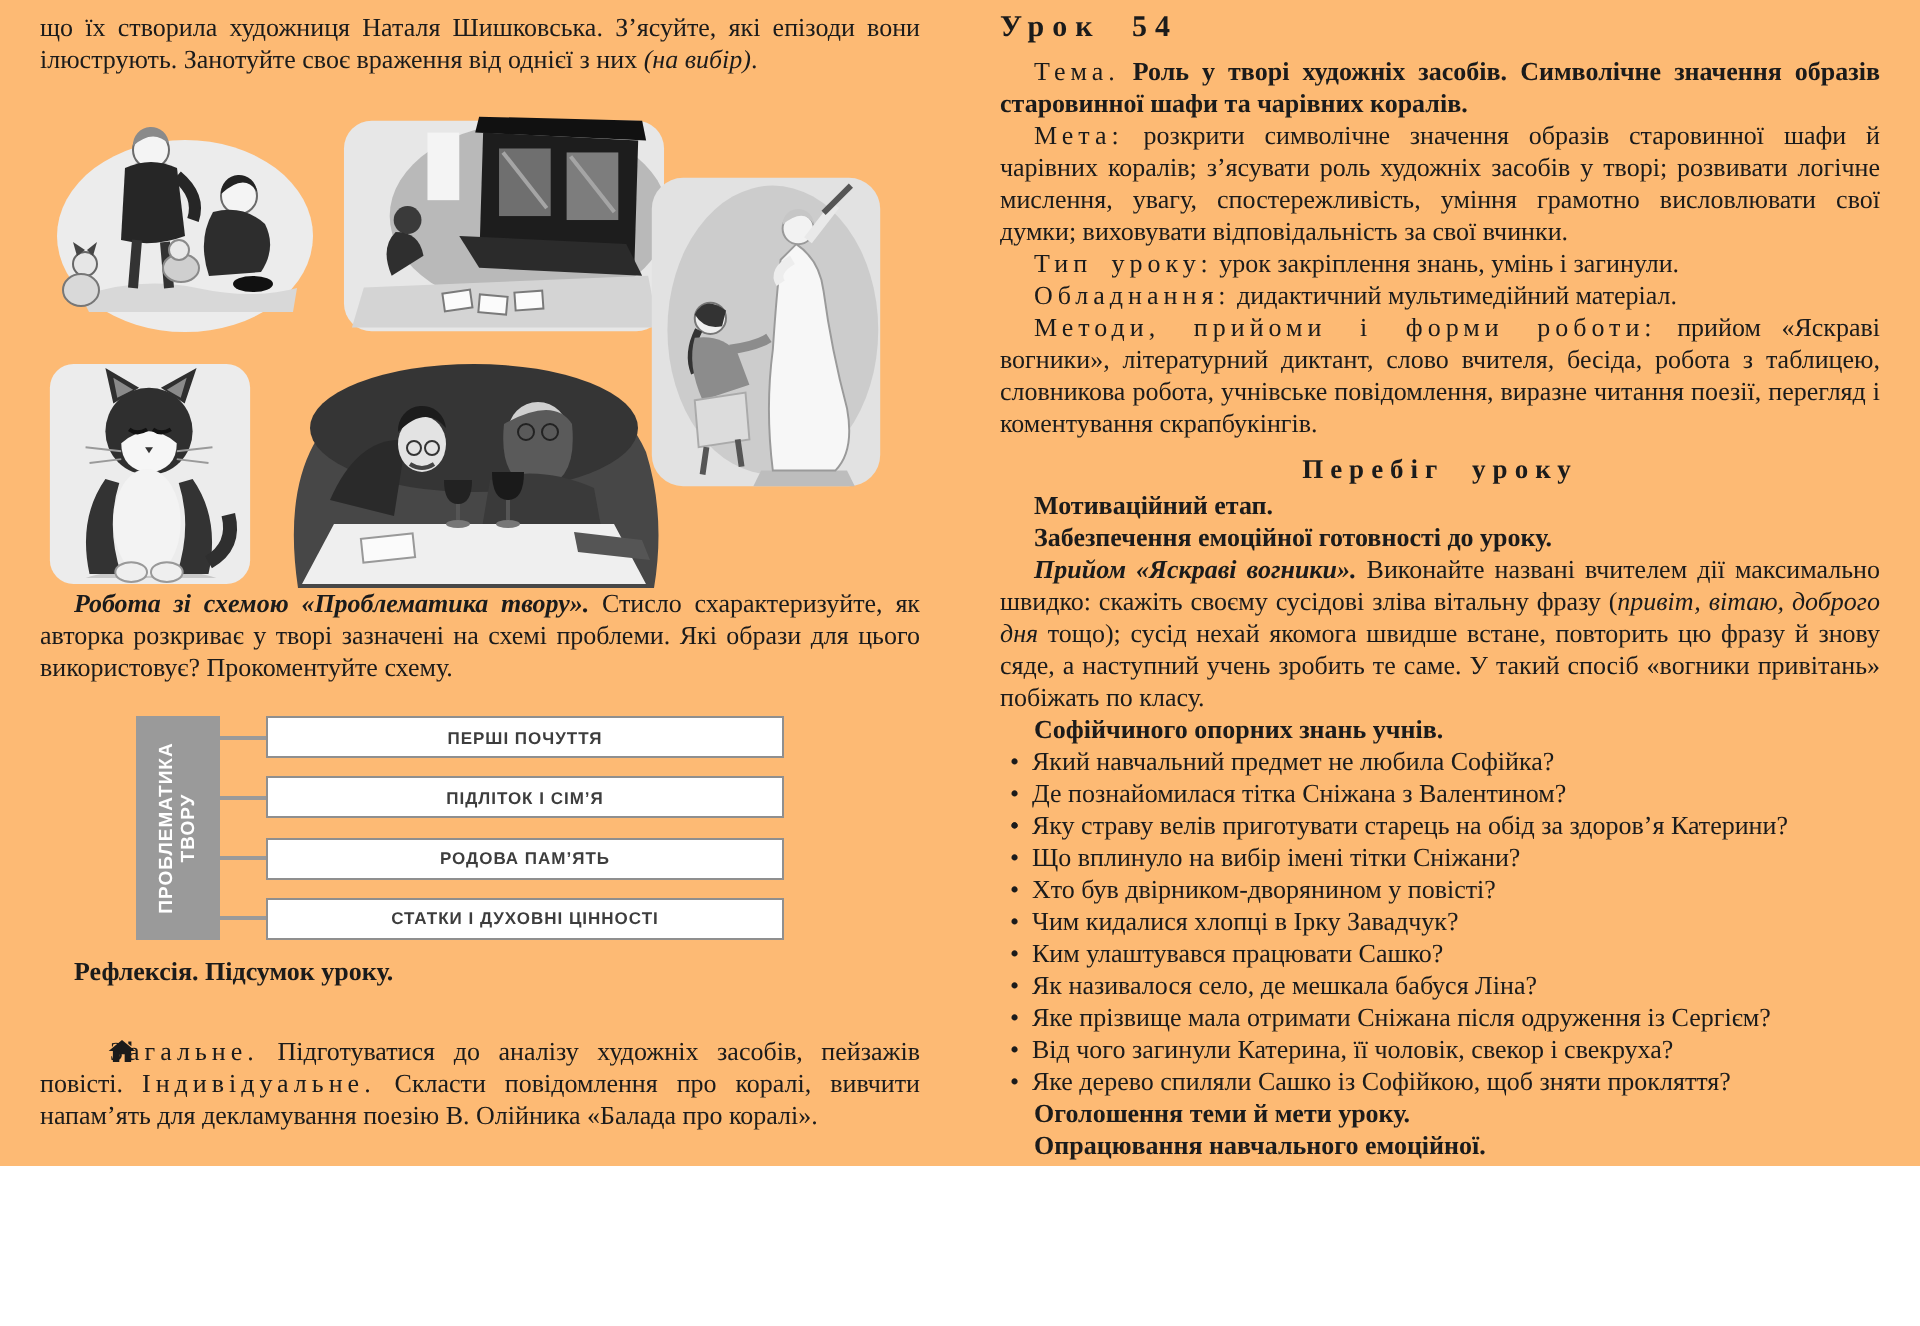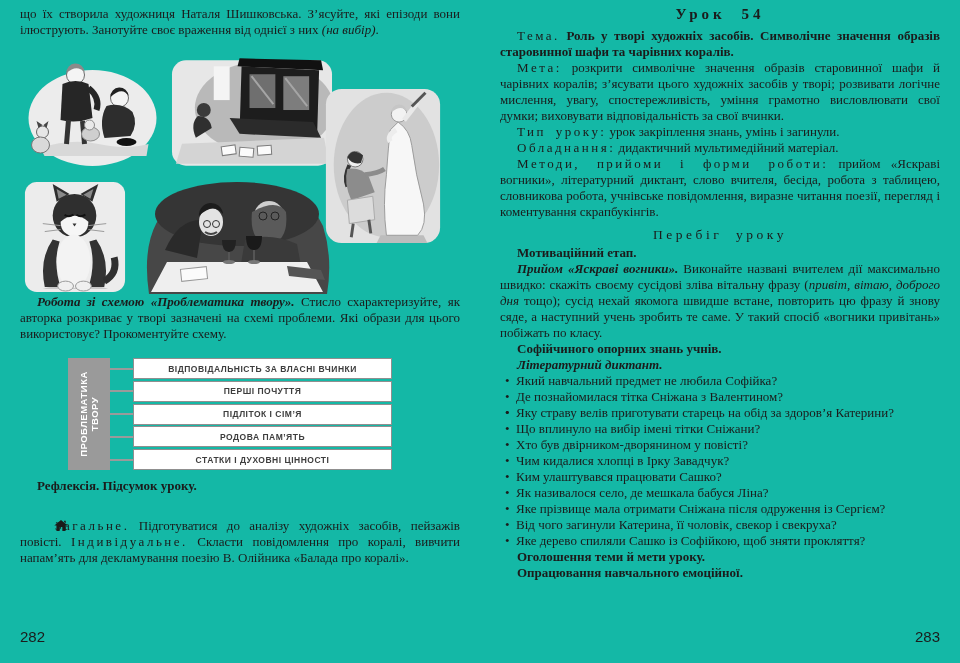--- a/index.html
+++ b/index.html
@@ -1,31 +1,31 @@
 <!DOCTYPE html>
 <html><head>
 <meta charset="utf-8">
 <style>
   html,body{margin:0;padding:0;background:#ffffff;}
-  .spread{position:relative;width:960px;height:663px;background:#14b8a6;overflow:hidden;
+  .spread{position:relative;width:960px;height:583px;background:#fdba74;overflow:hidden;
           font-family:"Liberation Serif", serif;color:#1b1b1b;}
   .page{position:absolute;top:0;height:663px;width:440px;}
   .page-left{left:20px;}
   .page-right{left:500px;}
   .flow{padding-top:6px;}
   p.book{margin:0;font-size:13px;line-height:16px;text-align:justify;}
   p.indent{text-indent:17px;}
   p.gap{margin-top:24px;}
   .seg-b{font-weight:bold;margin-top:40px;}
   .seg-i{font-style:italic;}
   .seg-bi{font-weight:bold;font-style:italic;}
   .seg-sp{letter-spacing:2.5px;word-spacing:4px;}
   .lesson-title{font-weight:bold;font-size:15px;letter-spacing:4px;word-spacing:8px;
-                text-align:center;margin:0 0 5px 0;}
-  .section-title{font-weight:normal;font-size:13.5px;letter-spacing:3.5px;word-spacing:7px;
+                text-align:left;margin:0 0 5px 0;}
+  .section-title{font-weight:bold;font-size:13.5px;letter-spacing:3.5px;word-spacing:7px;
                  text-align:center;margin:7px 0 2px 0;}
   .bullet{position:relative;padding-left:16px;font-size:13px;line-height:16px;text-align:left;}
   .bullet-marker{position:absolute;left:5px;top:0;}
   .inline-icon{display:inline-block;width:14px;height:11px;margin-right:4px;vertical-align:-1px;}
   .pagenum{position:absolute;top:628px;font-family:"Liberation Sans", sans-serif;
            font-weight:normal;font-size:15px;}
   .pagenum-left{left:0;}
   .pagenum-right{right:0;}
   
   .illustrations{position:relative;height:236px;margin-top:20px;}
@@ -173,21 +173,20 @@
 
     <div id="lp-mid">
         <p class="book indent"><span class="seg-bi">Робота зі схемою «Проблематика твору».</span><span> Стисло схарактеризуйте, як авторка розкриває у творі зазначені на схемі проблеми. Які образи для цього використовує? Прокоментуйте схему.</span></p>
       </div>
 
     <div class="diagram">
       <div class="diagram-spine">
         <span class="spine-text">ПРОБЛЕМАТИКА ТВОРУ</span>
       </div>
       <div class="diagram-boxes" id="diagram-boxes">
-          <div class="diagram-box">ВІДПОВІДАЛЬНІСТЬ ЗА ВЛАСНІ ВЧИНКИ</div>
           <div class="diagram-box">ПЕРШІ ПОЧУТТЯ</div>
           <div class="diagram-box">ПІДЛІТОК І СІМ’Я</div>
           <div class="diagram-box">РОДОВА ПАМ’ЯТЬ</div>
           <div class="diagram-box">СТАТКИ І ДУХОВНІ ЦІННОСТІ</div>
         </div>
     </div>
 
     <div id="lp-bottom">
         <p class="book indent"><span class="seg-b">Рефлексія. Підсумок уроку.</span></p>
         <p class="book indent gap"><span class="inline-icon"><svg viewBox="0 0 17 14" width="14" height="11">
@@ -195,29 +194,29 @@
             </svg></span><span class="seg-sp">Загальне.</span><span> Підготуватися до аналізу художніх засобів, пейзажів повісті. </span><span class="seg-sp">Індивідуальне.</span><span> Скласти повідомлення про коралі, вивчити напам’ять для декламування поезію В. Олійника «Балада про коралі».</span></p>
       </div>
 
     <div class="pagenum pagenum-left">282</div>
   </div>
 
   <div class="page page-right">
     <div class="flow" id="rp-flow">
         <div class="lesson-title">Урок 54</div>
         <p class="book indent"><span class="seg-sp">Тема.</span><span> </span><span class="seg-b">Роль у творі художніх засобів. Символічне значення образів старовинної шафи та чарівних коралів.</span></p>
-        <p class="book indent"><span class="seg-sp">Мета:</span><span> розкрити символічне значення образів старовинної шафи й чарівних коралів; з’ясувати цього художніх засобів у творі; розвивати логічне мислення, увагу, спостережливість, уміння грамотно висловлювати свої думки; виховувати відповідальність за свої вчинки.</span></p>
+        <p class="book indent"><span class="seg-sp">Мета:</span><span> розкрити символічне значення образів старовинної шафи й чарівних коралів; з’ясувати роль художніх засобів у творі; розвивати логічне мислення, увагу, спостережливість, уміння грамотно висловлювати свої думки; виховувати відповідальність за свої вчинки.</span></p>
         <p class="book indent"><span class="seg-sp">Тип уроку:</span><span> урок закріплення знань, умінь і загинули.</span></p>
         <p class="book indent"><span class="seg-sp">Обладнання:</span><span> дидактичний мультимедійний матеріал.</span></p>
         <p class="book indent"><span class="seg-sp">Методи, прийоми і форми роботи:</span><span> прийом «Яскраві вогники», літературний диктант, слово вчителя, бесіда, робота з таблицею, словникова робота, учнівське повідомлення, виразне читання поезії, перегляд і коментування скрапбукінгів.</span></p>
         <div class="section-title">Перебіг уроку</div>
         <p class="book indent"><span class="seg-b">Мотиваційний етап.</span></p>
+        <p class="book indent"><span class="seg-b">Забезпечення емоційної готовності до уроку.</span></p>
         <p class="book indent"><span class="seg-bi">Прийом «Яскраві вогники».</span><span> Виконайте названі вчителем дії максимально швидко: скажіть своєму сусідові зліва вітальну фразу (</span><span class="seg-i">привіт, вітаю, доброго дня</span><span> тощо); сусід нехай якомога швидше встане, повторить цю фразу й знову сяде, а наступний учень зробить те саме. У такий спосіб «вогники привітань» побіжать по класу.</span></p>
         <p class="book indent"><span class="seg-b">Софійчиного опорних знань учнів.</span></p>
-        <p class="book indent"><span class="seg-bi">Літературний диктант.</span></p>
         <div class="bullet"><span class="bullet-marker">•</span><span>Який навчальний предмет не любила Софійка?</span></div>
         <div class="bullet"><span class="bullet-marker">•</span><span>Де познайомилася тітка Сніжана з Валентином?</span></div>
         <div class="bullet"><span class="bullet-marker">•</span></div>
         <div class="bullet"><span class="bullet-marker">•</span><span>Яку страву велів приготувати старець на обід за здоров’я Катерини?</span></div>
         <div class="bullet"><span class="bullet-marker">•</span><span>Що вплинуло на вибір імені тітки Сніжани?</span></div>
         <div class="bullet"><span class="bullet-marker">•</span><span>Хто був двірником-дворянином у повісті?</span></div>
         <div class="bullet"><span class="bullet-marker">•</span><span>Чим кидалися хлопці в Ірку Завадчук?</span></div>
         <div class="bullet"><span class="bullet-marker">•</span><span>Ким улаштувався працювати Сашко?</span></div>
         <div class="bullet"><span class="bullet-marker">•</span><span>Як називалося село, де мешкала бабуся Ліна?</span></div>
         <div class="bullet"><span class="bullet-marker">•</span><span>Яке прізвище мала отримати Сніжана після одруження із Сергієм?</span></div>

